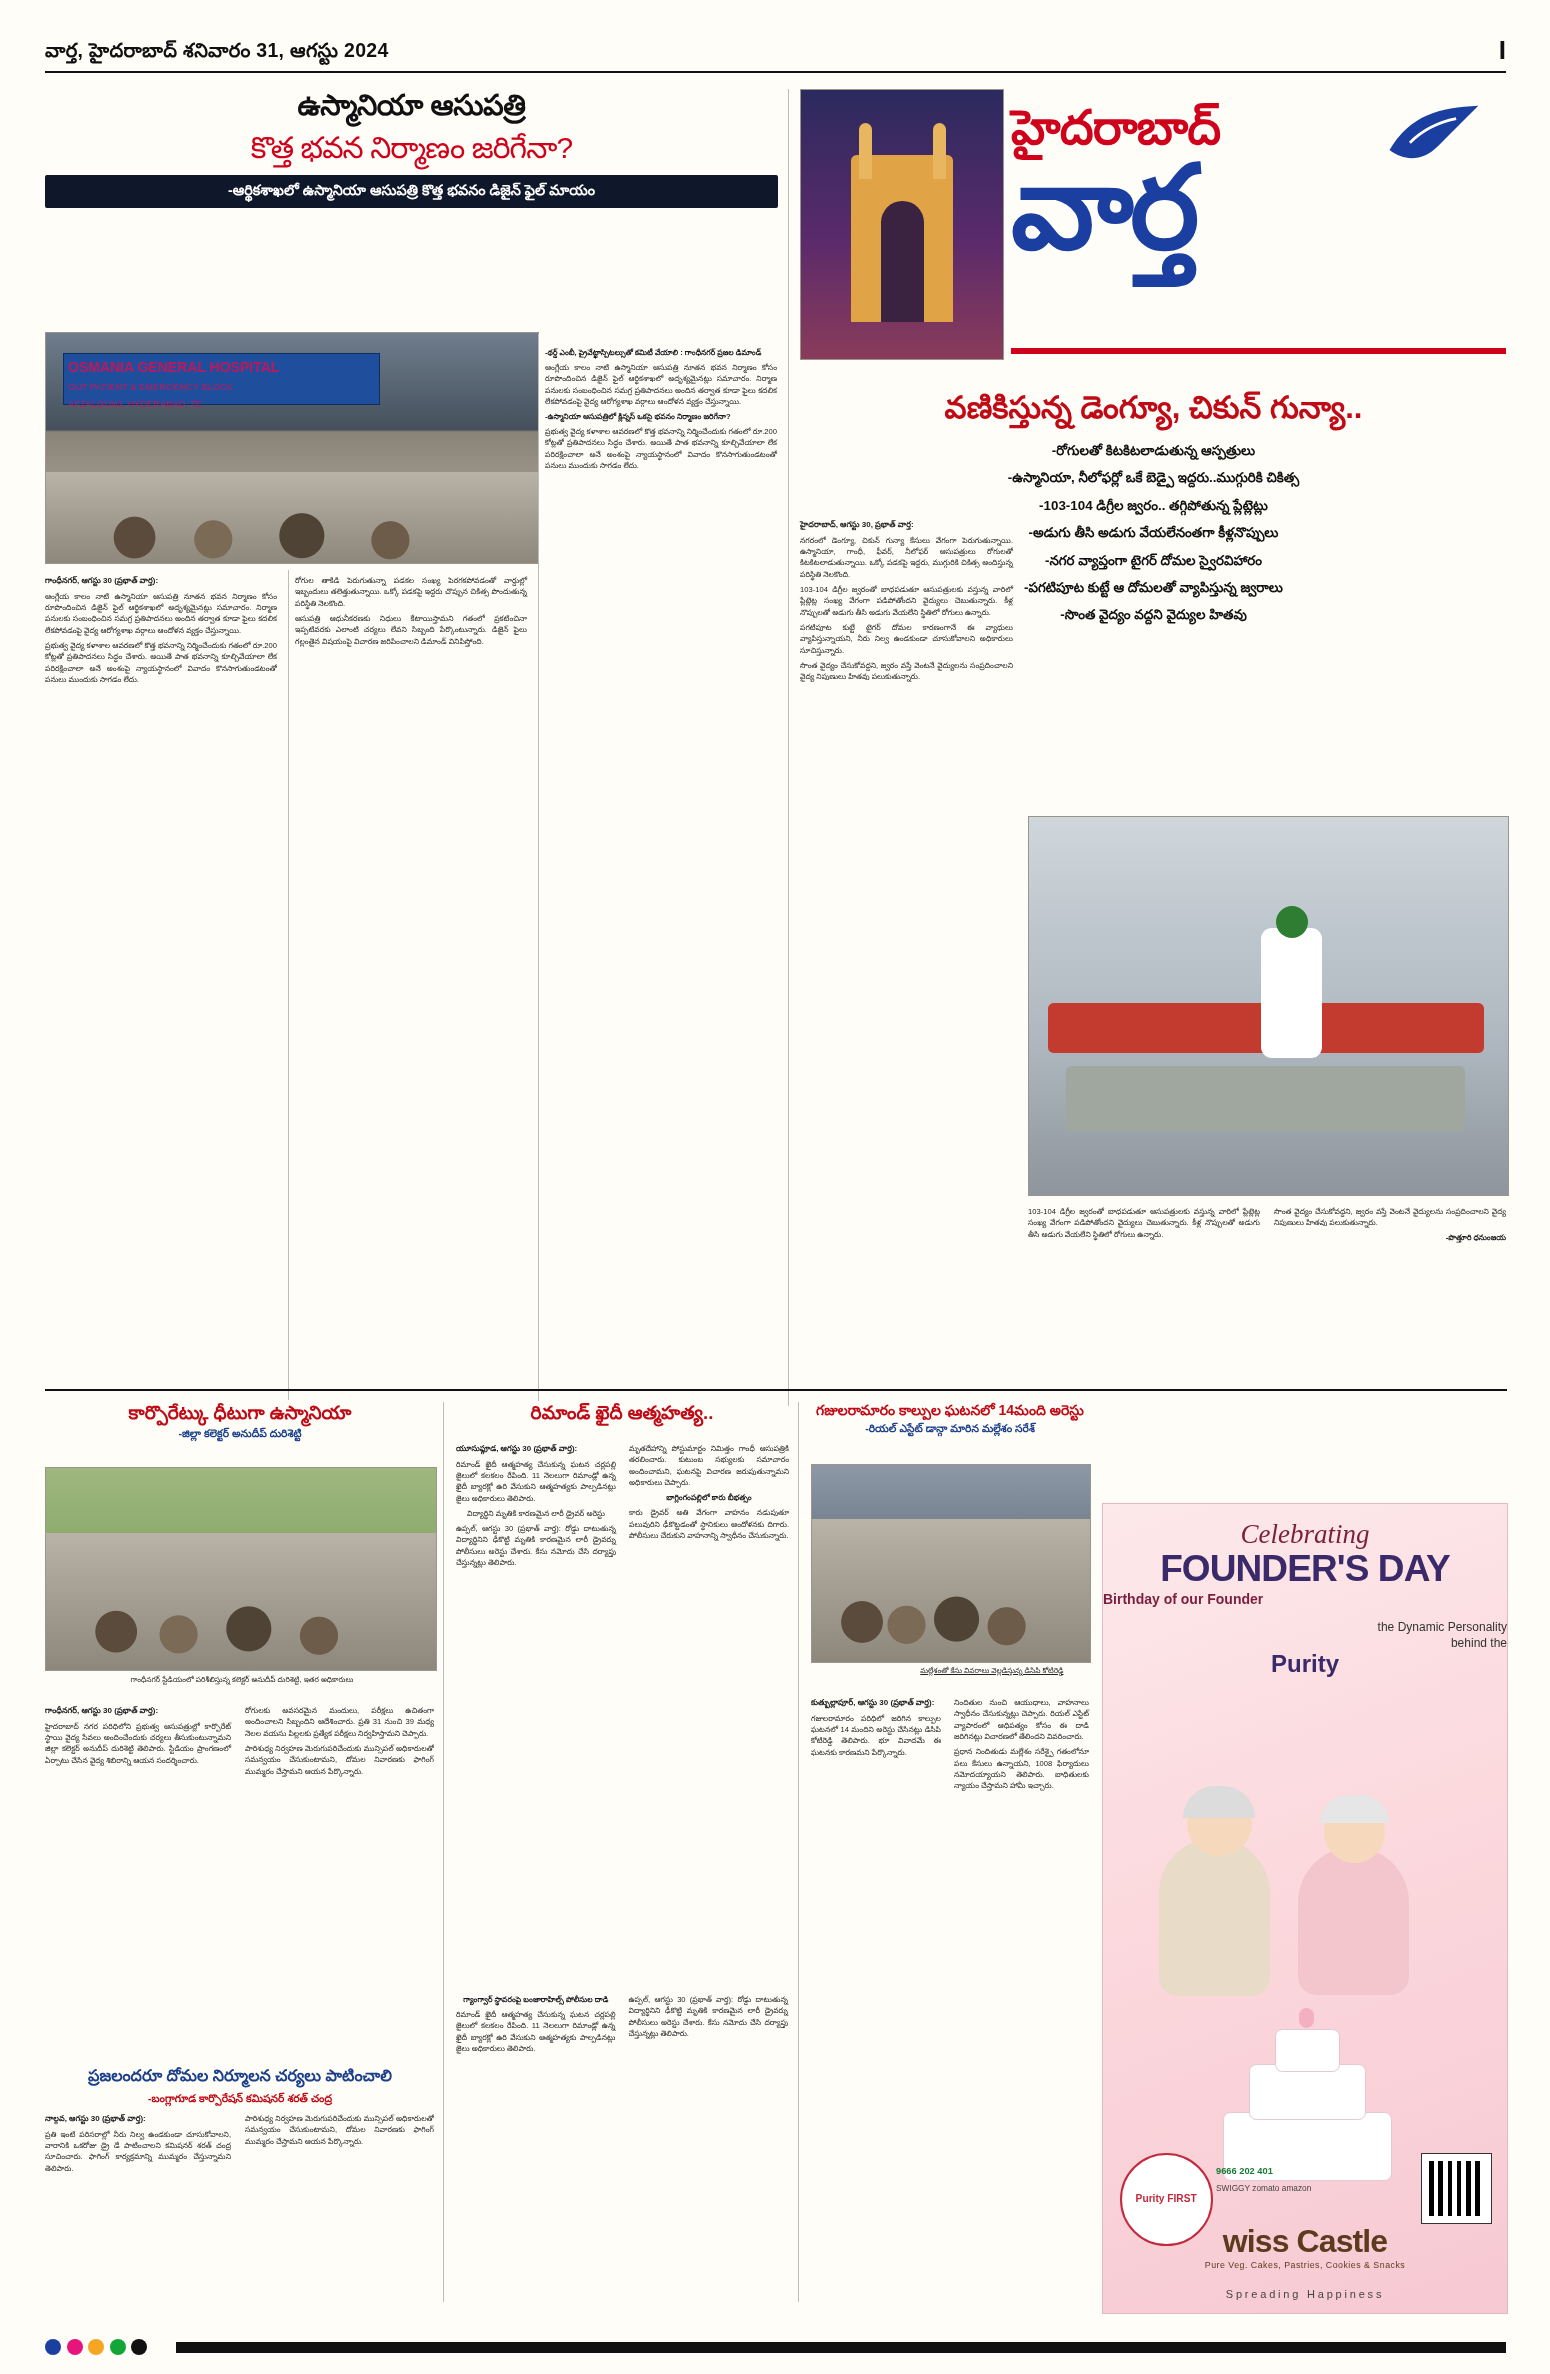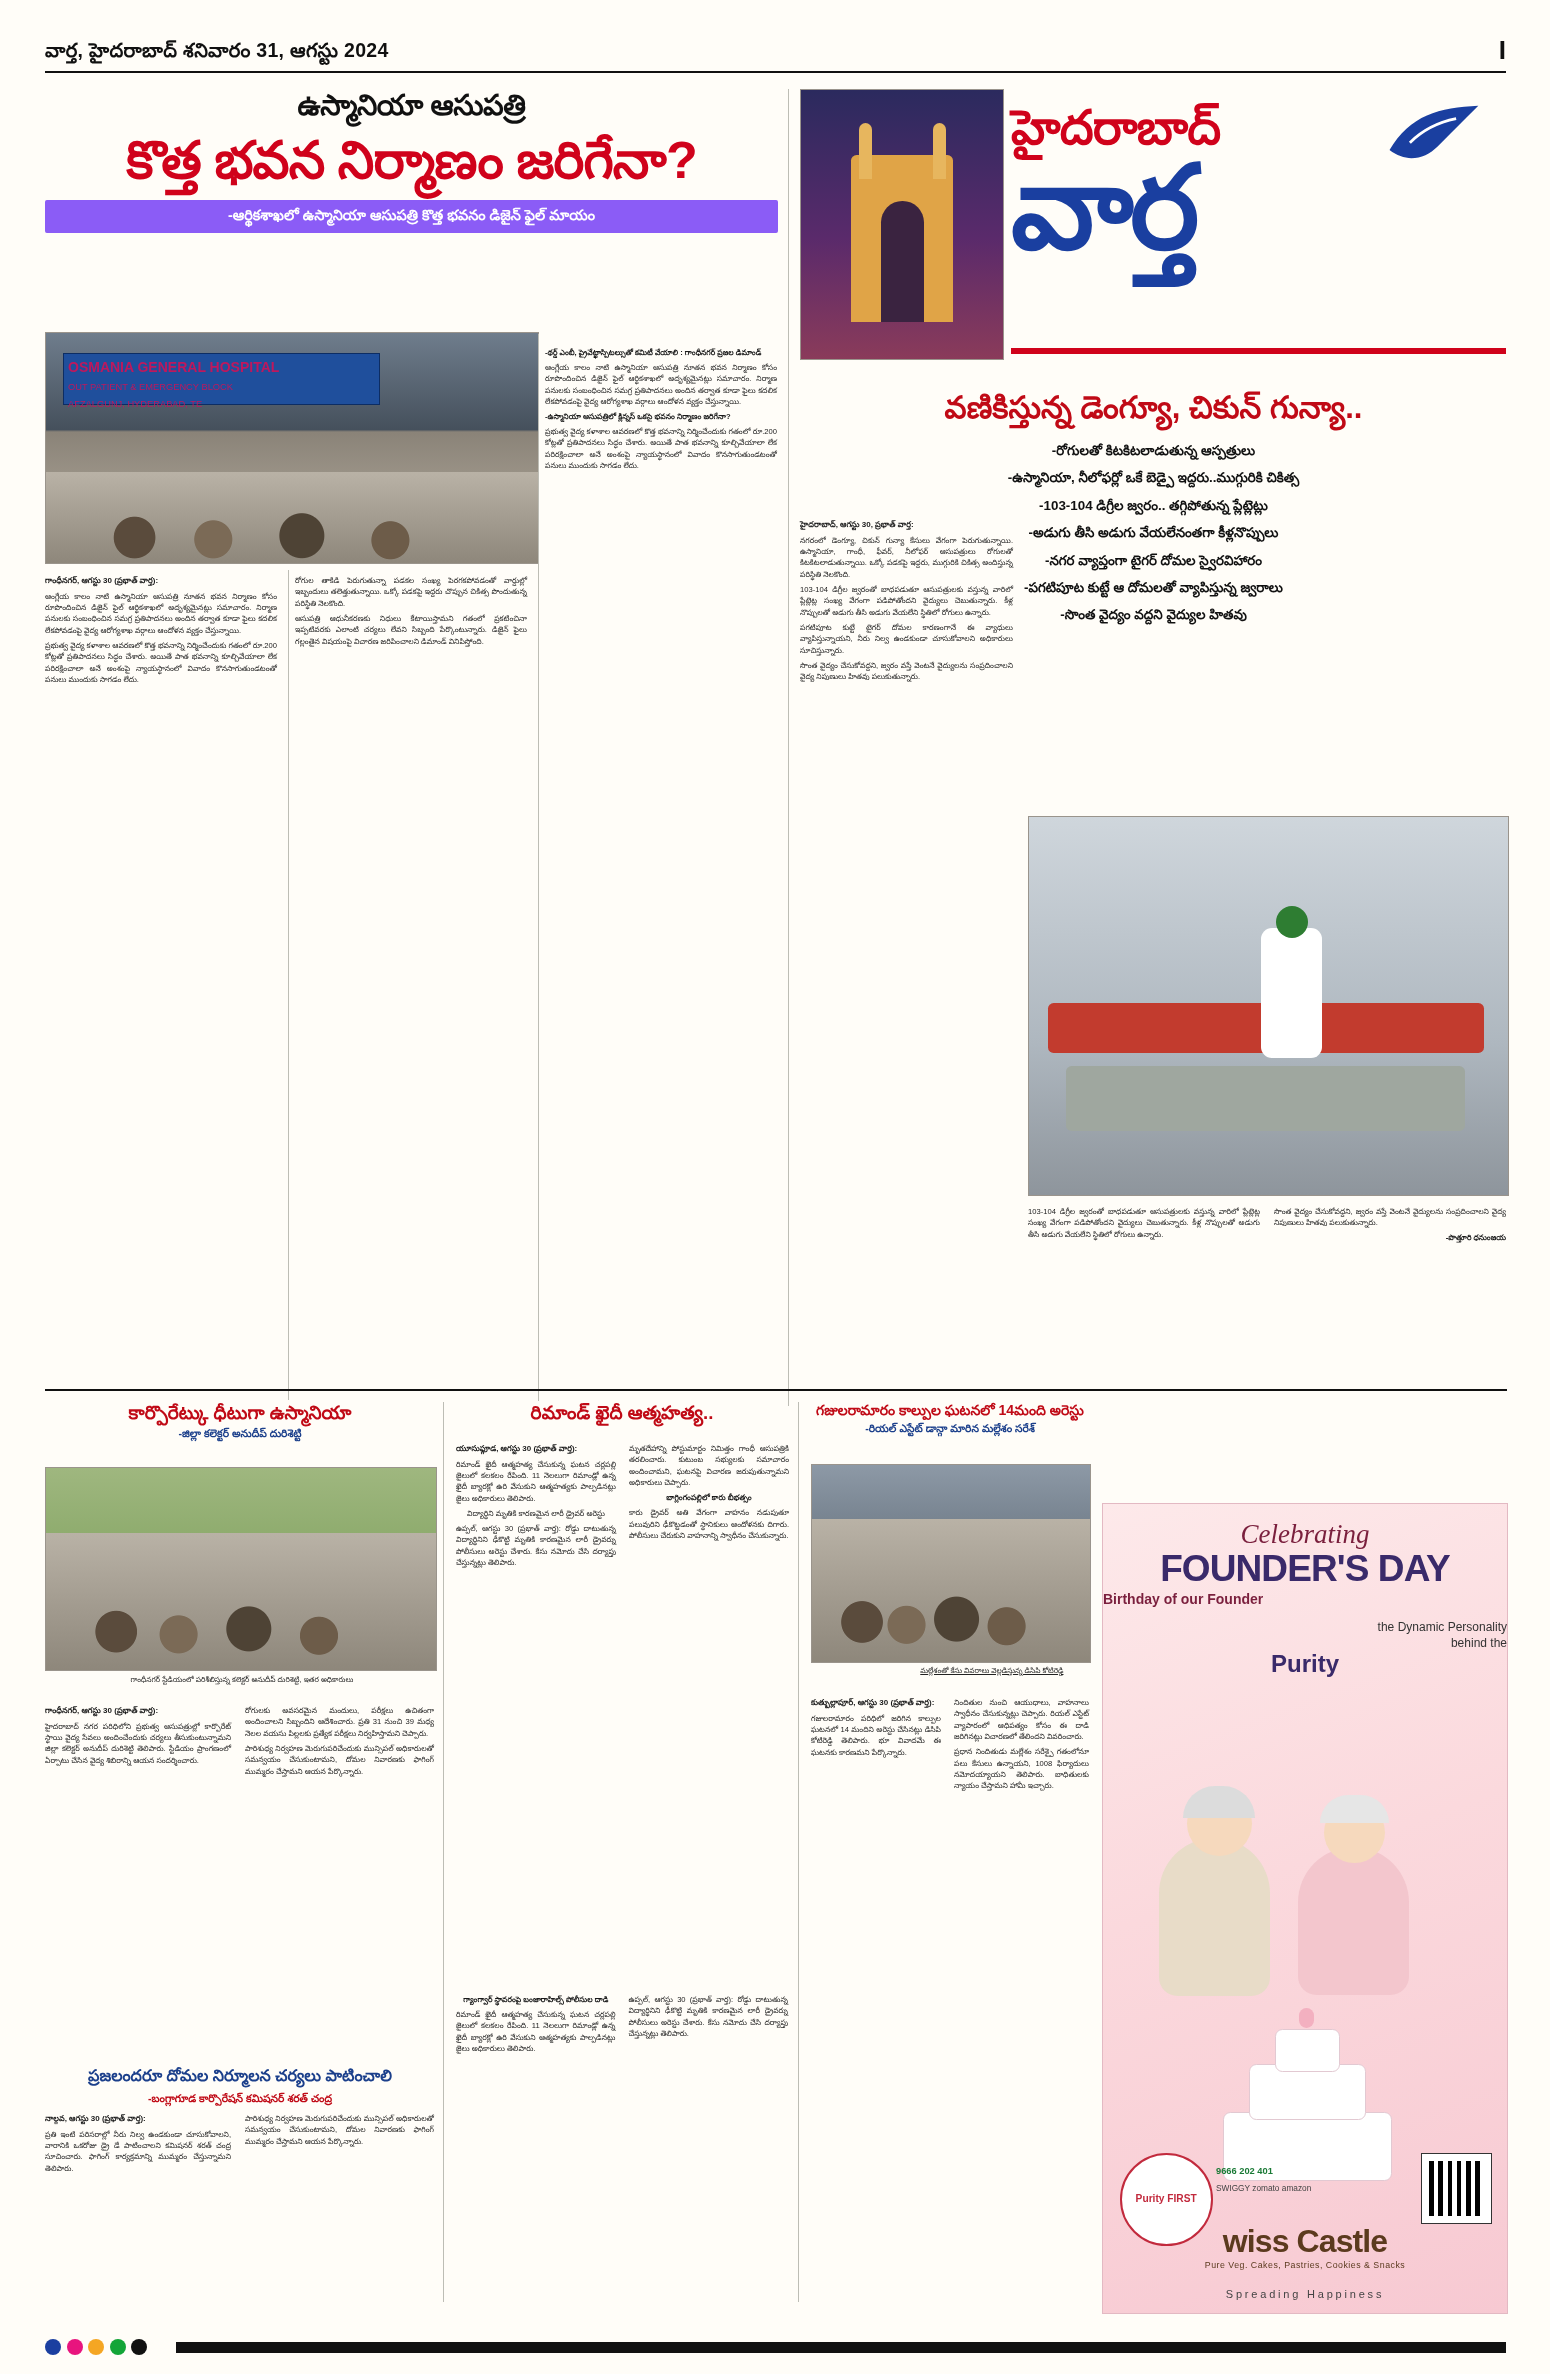--- a/index.html
+++ b/index.html
@@ -22,23 +22,23 @@
   .col-rule{position:absolute;background:#bdbdb5;width:0.9px;}
   .hrule{background:#111;height:1.9px;}
   .tiny{font-size:7.6px;line-height:1.5;color:#1a1a1a;text-align:justify;}
   .tiny p{margin:0 0 3.7px 0;}
   .photo{background:#cfc9c0;position:relative;overflow:hidden;border:0.9px solid #9a948c;}
   .cap{font-size:7.4px;text-align:center;color:#222;padding:1.9px 1.9px 0;line-height:1.35;}
   .dateline{font-weight:bold;font-size:8px;}
   
   #left-lead{position:absolute;left:45px;top:89px;width:733px;}
   .lead-kicker{font-size:29px;font-weight:bold;color:#111;text-align:center;letter-spacing:-0.5px;}
-  .lead-head{font-size:52px;font-weight:bold;color:#d0021b;text-align:center;line-height:1.12;margin-top:1.9px;letter-spacing:-0.9px;}
+  .lead-head{font-size:30px;font-weight:normal;color:#d0021b;text-align:center;line-height:1.12;margin-top:1.9px;letter-spacing:-0.9px;}
   .lead-sub{
-    margin-top:11px;background:#8b5cf6;color:#fff;font-size:14.4px;font-weight:bold;
+    margin-top:11px;background:#0f172a;color:#fff;font-size:14.4px;font-weight:bold;
     text-align:center;padding:6.5px 7.4px;border-radius:1.9px;
   }
   
   #flag{position:absolute;left:800px;top:89px;width:707px;height:269px;}
   #flag-photo{position:absolute;left:0;top:0;width:202px;height:269px;}
   .flag-text{position:absolute;left:211px;top:0;width:495px;height:269px;}
   .flag-hyd{
     font-size:48px;font-weight:bold;color:#d0021b;letter-spacing:-0.9px;line-height:1;
     margin-top:15px;
   }

